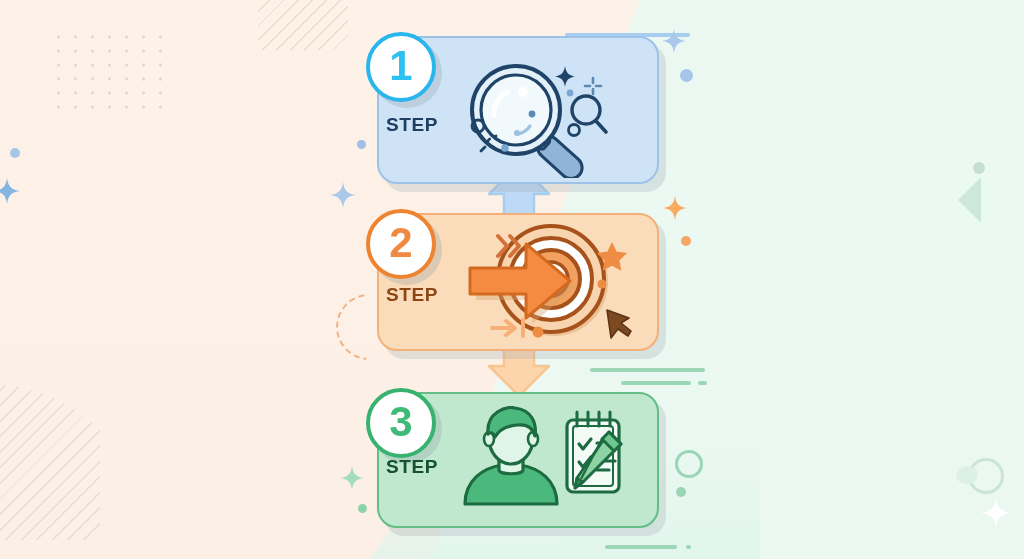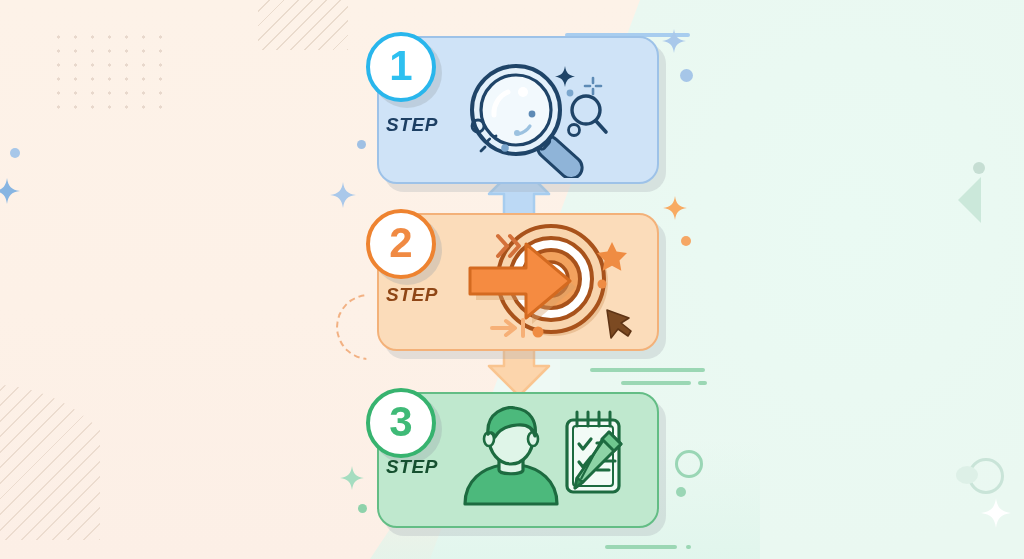--- a/index.html
+++ b/index.html
@@ -96,21 +96,21 @@
     background:rgba(150,160,165,.30);
   }
   .b1{left:366px;top:32px;border-color:#29b6ec;color:#2ec0f0;}
   .b1s{left:372px;top:38px;}
   .b2{left:366px;top:209px;border-color:#ee8330;color:#f08a43;}
   .b2s{left:372px;top:215px;}
   .b3{left:366px;top:388px;border-color:#37b36f;color:#3fba77;}
   .b3s{left:372px;top:394px;}
 
   .step-label{
-    position:absolute;font-size:19px;font-weight:bold;letter-spacing:.6px;font-style:italic;
+    position:absolute;font-size:19px;font-weight:bold;letter-spacing:.6px;
   }
   .s1{left:386px;top:114px;color:#1d3f63;}
   .s2{left:386px;top:284px;color:#8f4616;}
   .s3{left:386px;top:456px;color:#15502f;}
 
   .icon-wrap{position:absolute;}
 </style>
 </head>
 <body>
 

